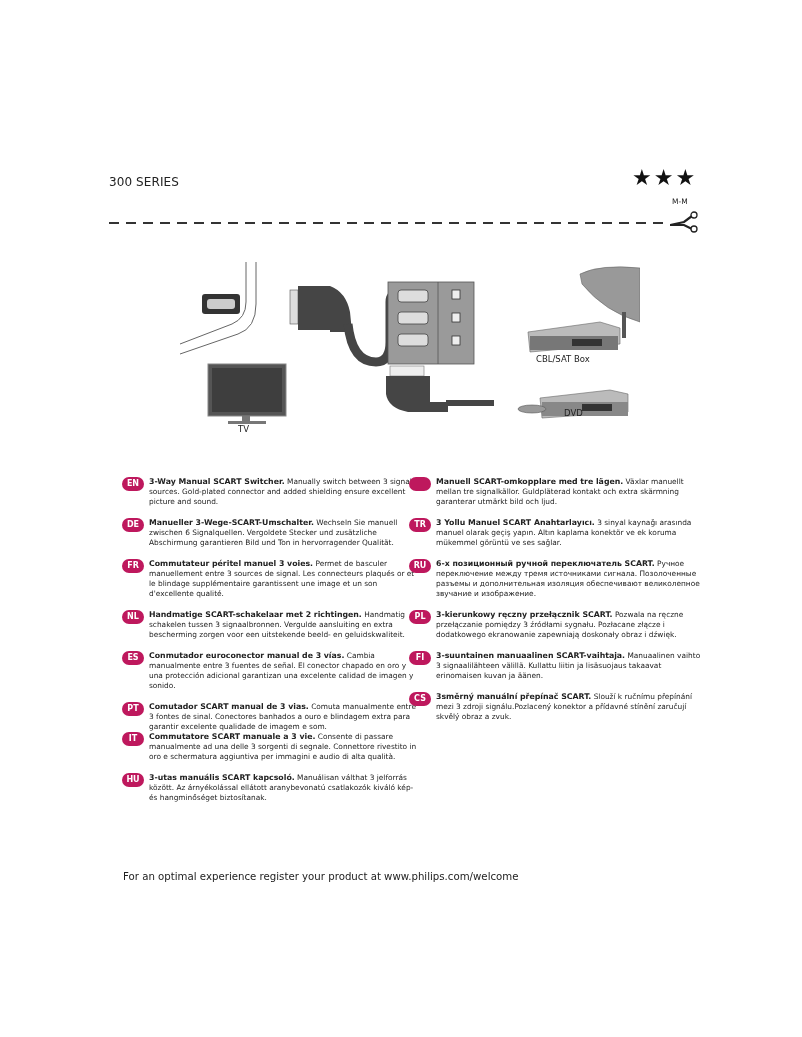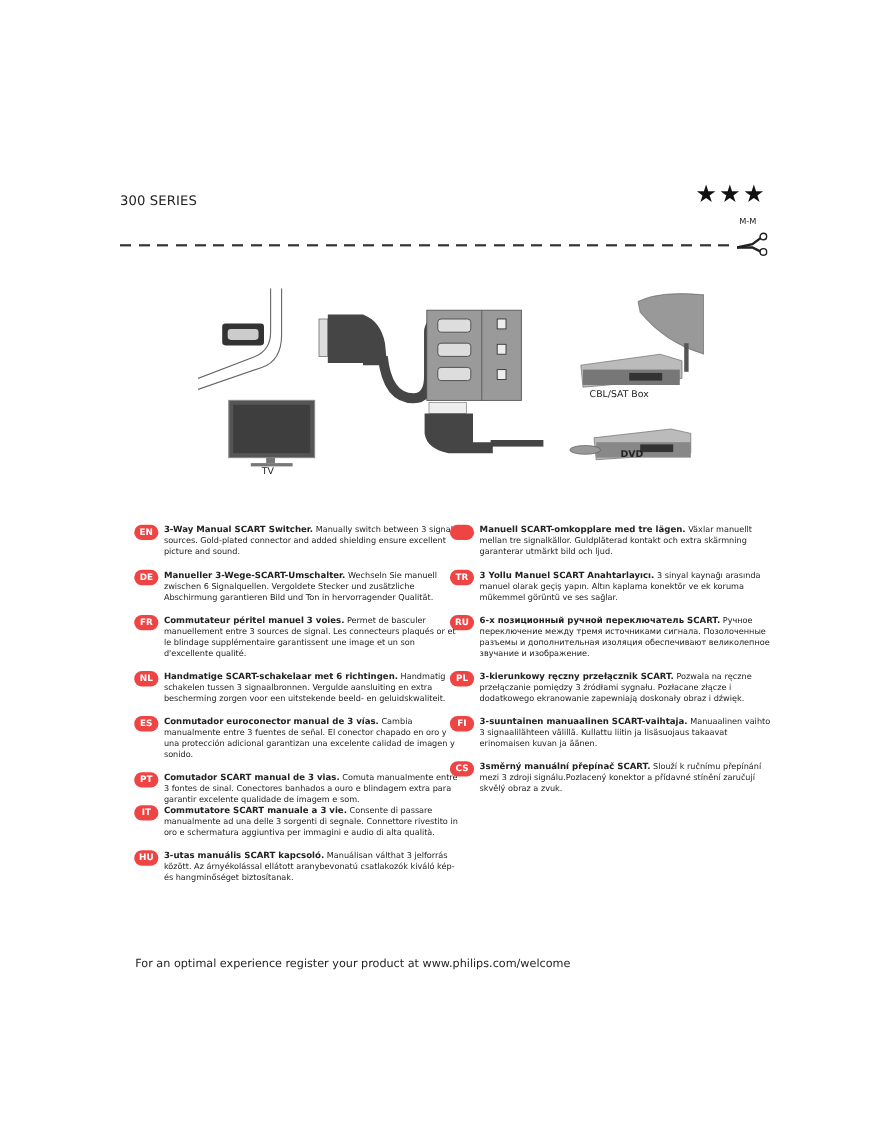--- a/index.html
+++ b/index.html
@@ -17,21 +17,21 @@
 
   .diagram { position: absolute; left: 180px; top: 262px; width: 460px; height: 180px; }
   .diagram svg { width: 100%; height: 100%; }
   .diag-label { position: absolute; font-size: 8.5px; color: #222; }
 
   .desc-col { position: absolute; top: 477px; width: 295px; }
   .desc-col.left { left: 122px; }
   .desc-col.right { left: 409px; }
   .entry { position: relative; padding-left: 27px; font-size: 7.4px; line-height: 10px; color: #222; }
   .entry .badge { position: absolute; left: 0; top: 0; width: 22px; height: 14px; border-radius: 8px;
-    background: #ef4444; color: #fff; font-size: 8px; font-weight: bold; text-align: center; line-height: 14px; }
+    background: #be185d; color: #fff; font-size: 8px; font-weight: bold; text-align: center; line-height: 14px; }
   .entry .head { font-weight: bold; font-size: 7.8px; }
 
   .footer-note { position: absolute; left: 123px; top: 871px; font-size: 10.2px; color: #222; }
 </style>
 </head>
 <body>
 
 <div class="series-title">300 SERIES</div>
 
 <div class="rating">
@@ -99,39 +99,39 @@
 
     <g>
       <path d="M360 136 L430 128 L448 132 L448 150 L362 156 Z" fill="#bbb" stroke="#666" stroke-width="0.6"></path>
       <rect x="362" y="140" width="86" height="14" fill="#888"></rect>
       <rect x="402" y="142" width="30" height="7" fill="#333"></rect>
       <ellipse cx="352" cy="147" rx="14" ry="4" fill="#999" stroke="#555" stroke-width="0.6"></ellipse>
     </g>
   </svg>
   <div class="diag-label" style="left:58px;top:162px;">TV</div>
   <div class="diag-label" style="left:356px;top:92px;">CBL/SAT Box</div>
-  <div class="diag-label" style="left:384px;top:146px;font-weight:bold;">DVD</div>
+  <div class="diag-label" style="left:384px;top:146px;">DVD</div>
 </div>
 
 <div class="desc-col left">
   <div class="entry" style="margin-bottom:11px;">
     <span class="badge">EN</span>
     <span class="head">3-Way Manual SCART Switcher.</span><span> Manually switch between 3 signal sources. Gold-plated connector and added shielding ensure excellent picture and sound.</span>
   </div>
   <div class="entry" style="margin-bottom:11px;">
     <span class="badge">DE</span>
     <span class="head">Manueller 3-Wege-SCART-Umschalter.</span><span> Wechseln Sie manuell zwischen 6 Signalquellen. Vergoldete Stecker und zusätzliche Abschirmung garantieren Bild und Ton in hervorragender Qualität.</span>
   </div>
   <div class="entry" style="margin-bottom:11px;">
     <span class="badge">FR</span>
     <span class="head">Commutateur péritel manuel 3 voies.</span><span> Permet de basculer manuellement entre 3 sources de signal. Les connecteurs plaqués or et le blindage supplémentaire garantissent une image et un son d'excellente qualité.</span>
   </div>
   <div class="entry" style="margin-bottom:11px;">
     <span class="badge">NL</span>
-    <span class="head">Handmatige SCART-schakelaar met 6 richtingen.</span><span> Handmatig schakelen tussen 3 signaalbronnen. Vergulde aansluiting en extra bescherming zorgen voor een uitstekende beeld- en geluidskwaliteit.</span>
+    <span class="head">Handmatige SCART-schakelaar met 2 richtingen.</span><span> Handmatig schakelen tussen 3 signaalbronnen. Vergulde aansluiting en extra bescherming zorgen voor een uitstekende beeld- en geluidskwaliteit.</span>
   </div>
   <div class="entry" style="margin-bottom:11px;">
     <span class="badge">ES</span>
     <span class="head">Conmutador euroconector manual de 3 vías.</span><span> Cambia manualmente entre 3 fuentes de señal. El conector chapado en oro y una protección adicional garantizan una excelente calidad de imagen y sonido.</span>
   </div>
   <div class="entry" style="">
     <span class="badge">PT</span>
     <span class="head">Comutador SCART manual de 3 vias.</span><span> Comuta manualmente entre 3 fontes de sinal. Conectores banhados a ouro e blindagem extra para garantir excelente qualidade de imagem e som.</span>
   </div>
   <div class="entry" style="margin-bottom:11px;">

